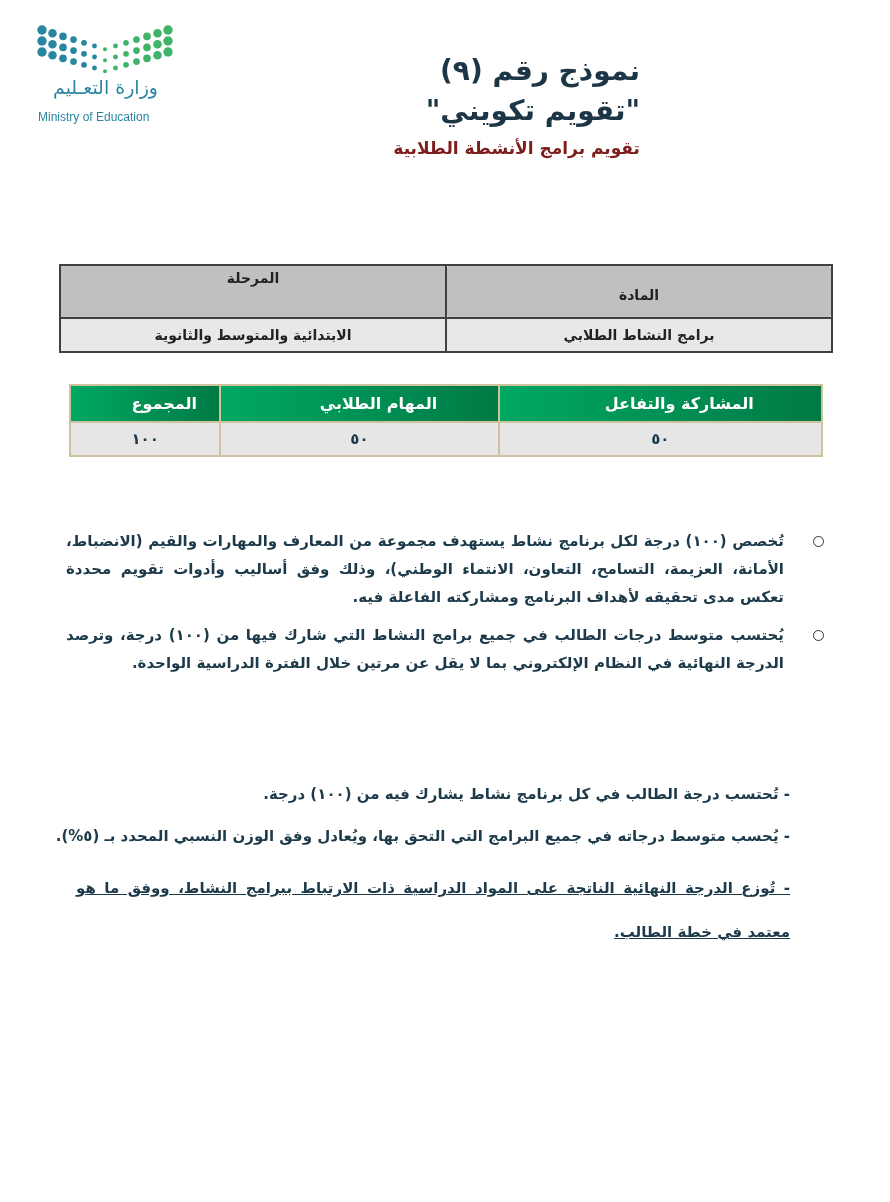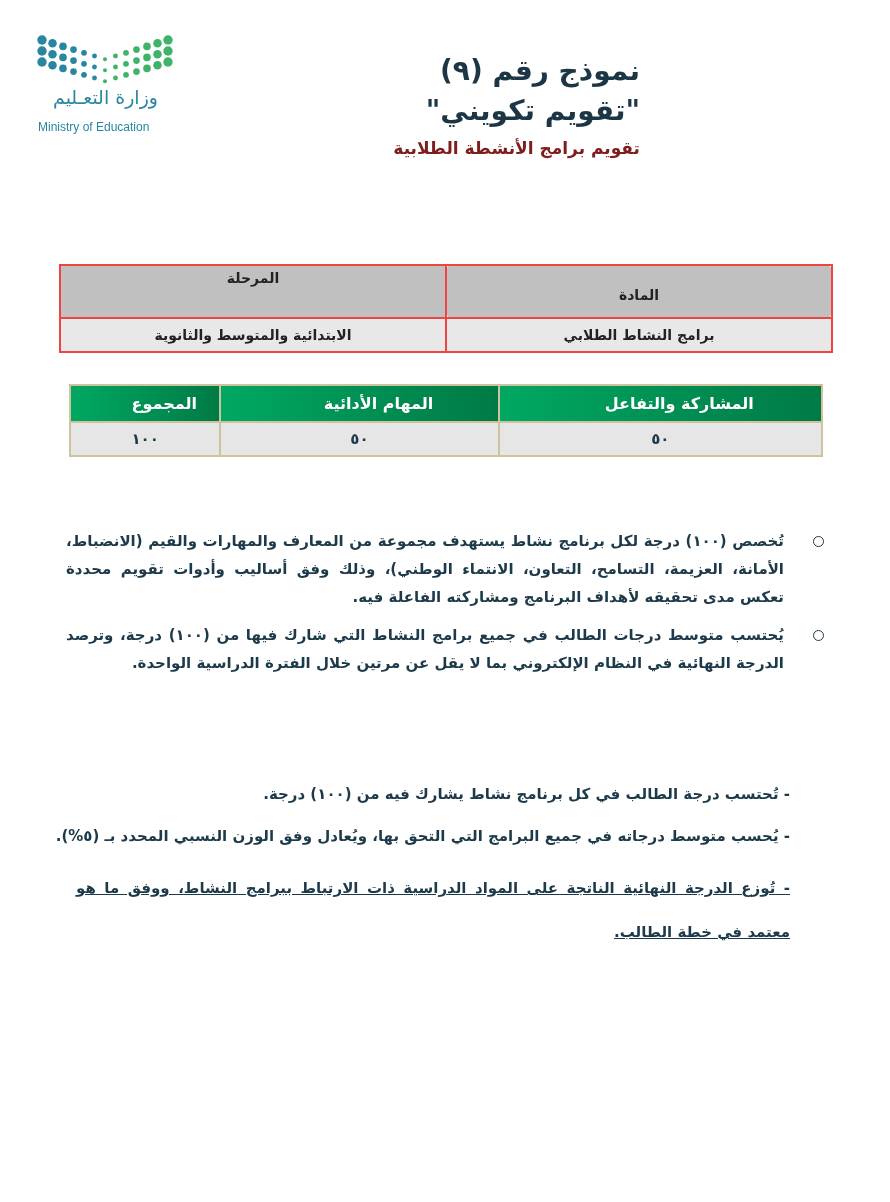--- a/index.html
+++ b/index.html
@@ -1,38 +1,38 @@
 <!DOCTYPE html>
 <html><head>
 <meta charset="utf-8">
 <style>
   html, body { margin: 0; padding: 0; background: #ffffff; }
   body {
     width: 890px; height: 1202px; position: relative; overflow: hidden;
     font-family: "DejaVu Sans", sans-serif; color: #1d3a4a;
   }
-  .logo { position: absolute; left: 30px; top: 30px; width: 150px; height: 110px; }
+  .logo { position: absolute; left: 30px; top: 20px; width: 150px; height: 110px; }
   .logo svg { display: block; }
   .logo-ar {
     position: absolute; left: 8px; top: 56px; width: 135px; text-align: center;
     direction: rtl; font-family: "DejaVu Sans", sans-serif; font-size: 19px; color: #2a86a0;
     letter-spacing: 1px;
   }
   .logo-en {
     position: absolute; left: 8px; top: 90px; width: 140px; text-align: left;
     font-family: "Liberation Sans", sans-serif; font-size: 12px; color: #2a86a0;
   }
   .title-block { position: absolute; left: 240px; top: 51px; width: 400px; text-align: right; direction: rtl; color: #1c3646; }
   .title-main { font-size: 28px; font-weight: bold; line-height: 40px; }
   .title-sub { font-size: 28px; font-weight: bold; line-height: 40px; }
   .title-desc { font-size: 17px; font-weight: bold; line-height: 30px; color: #7f1d1d; margin-top: 2px; }
 
   table { border-collapse: collapse; direction: rtl; position: absolute; }
   .t1 { left: 59px; top: 264px; width: 774px; }
-  .t1 td { border: 2px solid #ef4444; text-align: center; font-size: 14px; font-weight: bold; color: #222; }
+  .t1 td { border: 2px solid #404040; text-align: center; font-size: 14px; font-weight: bold; color: #222; }
   .t1 .hdr td { background: #c0c0c0; height: 42px; }
   .t1 .row td { background: #e8e8e8; height: 30px; }
 
   .t2 { left: 69px; top: 384px; width: 754px; }
   .t2 td { border: 2px solid #cfc39f; text-align: center; font-weight: bold; }
   .t2 .hdr td {
     background: linear-gradient(to right, #00a862, #007a45);
     color: #ffffff; font-size: 16px; height: 33px; padding-left: 39px;
   }
   .t2 .row td { background: #e6e6e6; color: #1d3a4a; font-size: 15px; height: 30px; }
@@ -115,21 +115,21 @@
     <td>برامج النشاط الطلابي</td>
     <td>الابتدائية والمتوسط والثانوية</td>
   </tr>
 </tbody>
   </table>
 
 <table class="t2">
   <tbody>
       <tr class="hdr">
     <td style="width:43%;">المشاركة والتفاعل</td>
-    <td style="width:37%;">المهام الأدائية</td>
+    <td style="width:37%;">المهام الطلابي</td>
     <td>المجموع</td>
   </tr>
   <tr class="row">
     <td>٥٠</td>
     <td>٥٠</td>
     <td>١٠٠</td>
   </tr>
 </tbody>
   </table>
 

